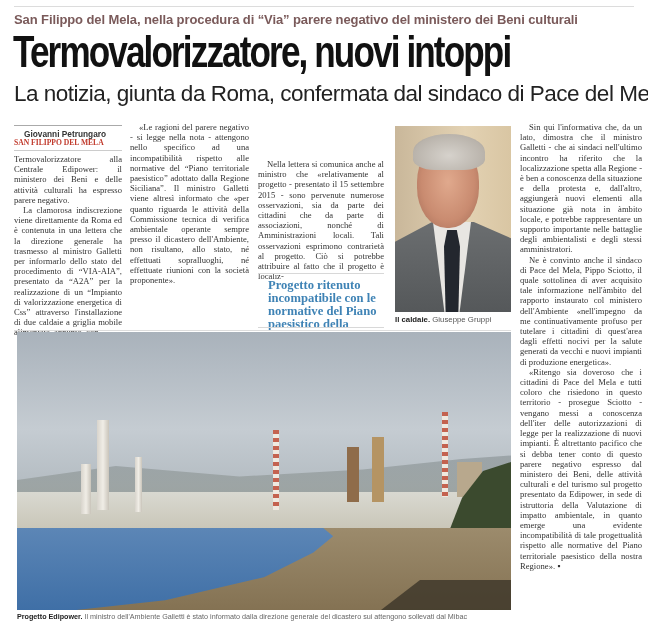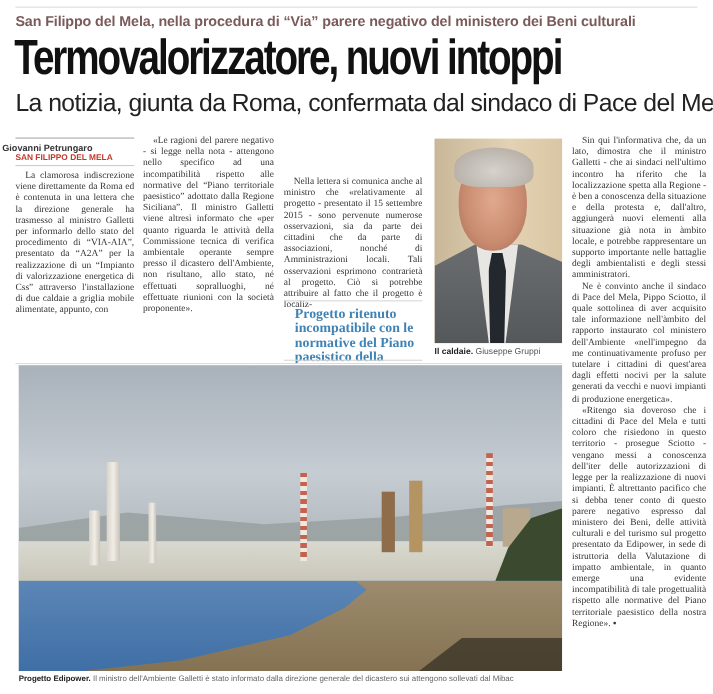--- a/index.html
+++ b/index.html
@@ -28,26 +28,26 @@
     font-size: 22.5px; color: #222; letter-spacing: -0.5px; white-space: nowrap;
   }
   .col {
     position: absolute; font-size: 8.6px; line-height: 10.2px;
     text-align: justify; hyphens: auto; color: #333;
   }
   .col p { margin: 0; text-indent: 0; }
   .col p.ind { text-indent: 9px; }
   .byline-rule { position: absolute; left: 14px; top: 125px; width: 108px; height: 1px; background: #aaa; }
   .author {
-    position: absolute; left: 2px; top: 129px;
+    position: absolute; left: 24px; top: 129px;
     font-family: "Liberation Sans", sans-serif; font-weight: bold; font-size: 8.3px; color: #333; text-align: center;
   }
   .location {
     position: absolute; left: 14px; top: 138px;
-    font-family: Liberation Sans, sans-serif; font-weight: bold; font-size: 7.6px; color: #c0392b;
+    font-family: Liberation Serif, serif; font-weight: bold; font-size: 7.6px; color: #c0392b;
   }
   .byline-rule2 { position: absolute; left: 14px; top: 150px; width: 108px; height: 1px; background: #ccc; }
   .pullquote-top { position: absolute; left: 258px; top: 273px; width: 126px; height: 1px; background: #d8d8d8; }
   .pullquote {
     position: absolute; left: 268px; top: 279px; width: 120px;
     font-family: "Liberation Serif", serif; font-weight: bold; font-size: 12.6px; line-height: 13px;
     color: #3f83b5;
   }
   .pullquote-bottom { position: absolute; left: 258px; top: 327px; width: 126px; height: 1px; background: #d8d8d8; }
   .portrait {
@@ -128,20 +128,21 @@
 <div class="kicker">San Filippo del Mela, nella procedura di “Via” parere negativo del ministero dei Beni culturali</div>
 <div class="headline">Termovalorizzatore, nuovi intoppi</div>
 <div class="subhead">La notizia, giunta da Roma, confermata dal sindaco di Pace del Mela</div>
 
 <div class="byline-rule"></div>
 <div class="author">Giovanni Petrungaro</div>
 <div class="location">SAN FILIPPO DEL MELA</div>
 <div class="byline-rule2"></div>
 
 <div class="col" style="left:14px; top:154px; width:108px;">
+  <p>Termovalorizzatore alla Centrale Edipower: il ministero dei Beni e delle attività culturali ha espresso parere negativo.</p>
   <p class="ind">La clamorosa indiscrezione viene direttamente da Roma ed è contenuta in una lettera che la direzione generale ha trasmesso al ministro Galletti per informarlo dello stato del procedimento di “VIA-AIA”, presentato da “A2A” per la realizzazione di un “Impianto di valorizzazione energetica di Css” attraverso l'installazione di due caldaie a griglia mobile alimentate, appunto, con</p>
 </div>
 
 <div class="col" style="left:130px; top:122px; width:119px;">
   <p class="ind">«Le ragioni del parere negativo - si legge nella nota - attengono nello specifico ad una incompatibilità rispetto alle normative del “Piano territoriale paesistico” adottato dalla Regione Siciliana”. Il ministro Galletti viene altresì informato che «per quanto riguarda le attività della Commissione tecnica di verifica ambientale operante sempre presso il dicastero dell'Ambiente, non risultano, allo stato, né effettuati sopralluoghi, né effettuate riunioni con la società proponente».</p>
 </div>
 
 <div class="col" style="left:258px; top:122px; width:126px;margin-top:37px;">
   <p class="ind">Nella lettera si comunica anche al ministro che «relativamente al progetto - presentato il 15 settembre 2015 - sono pervenute numerose osservazioni, sia da parte dei cittadini che da parte di associazioni, nonché di Amministrazioni locali. Tali osservazioni esprimono contrarietà al progetto. Ciò si potrebbe attribuire al fatto che il progetto è localiz-</p>
 </div>

